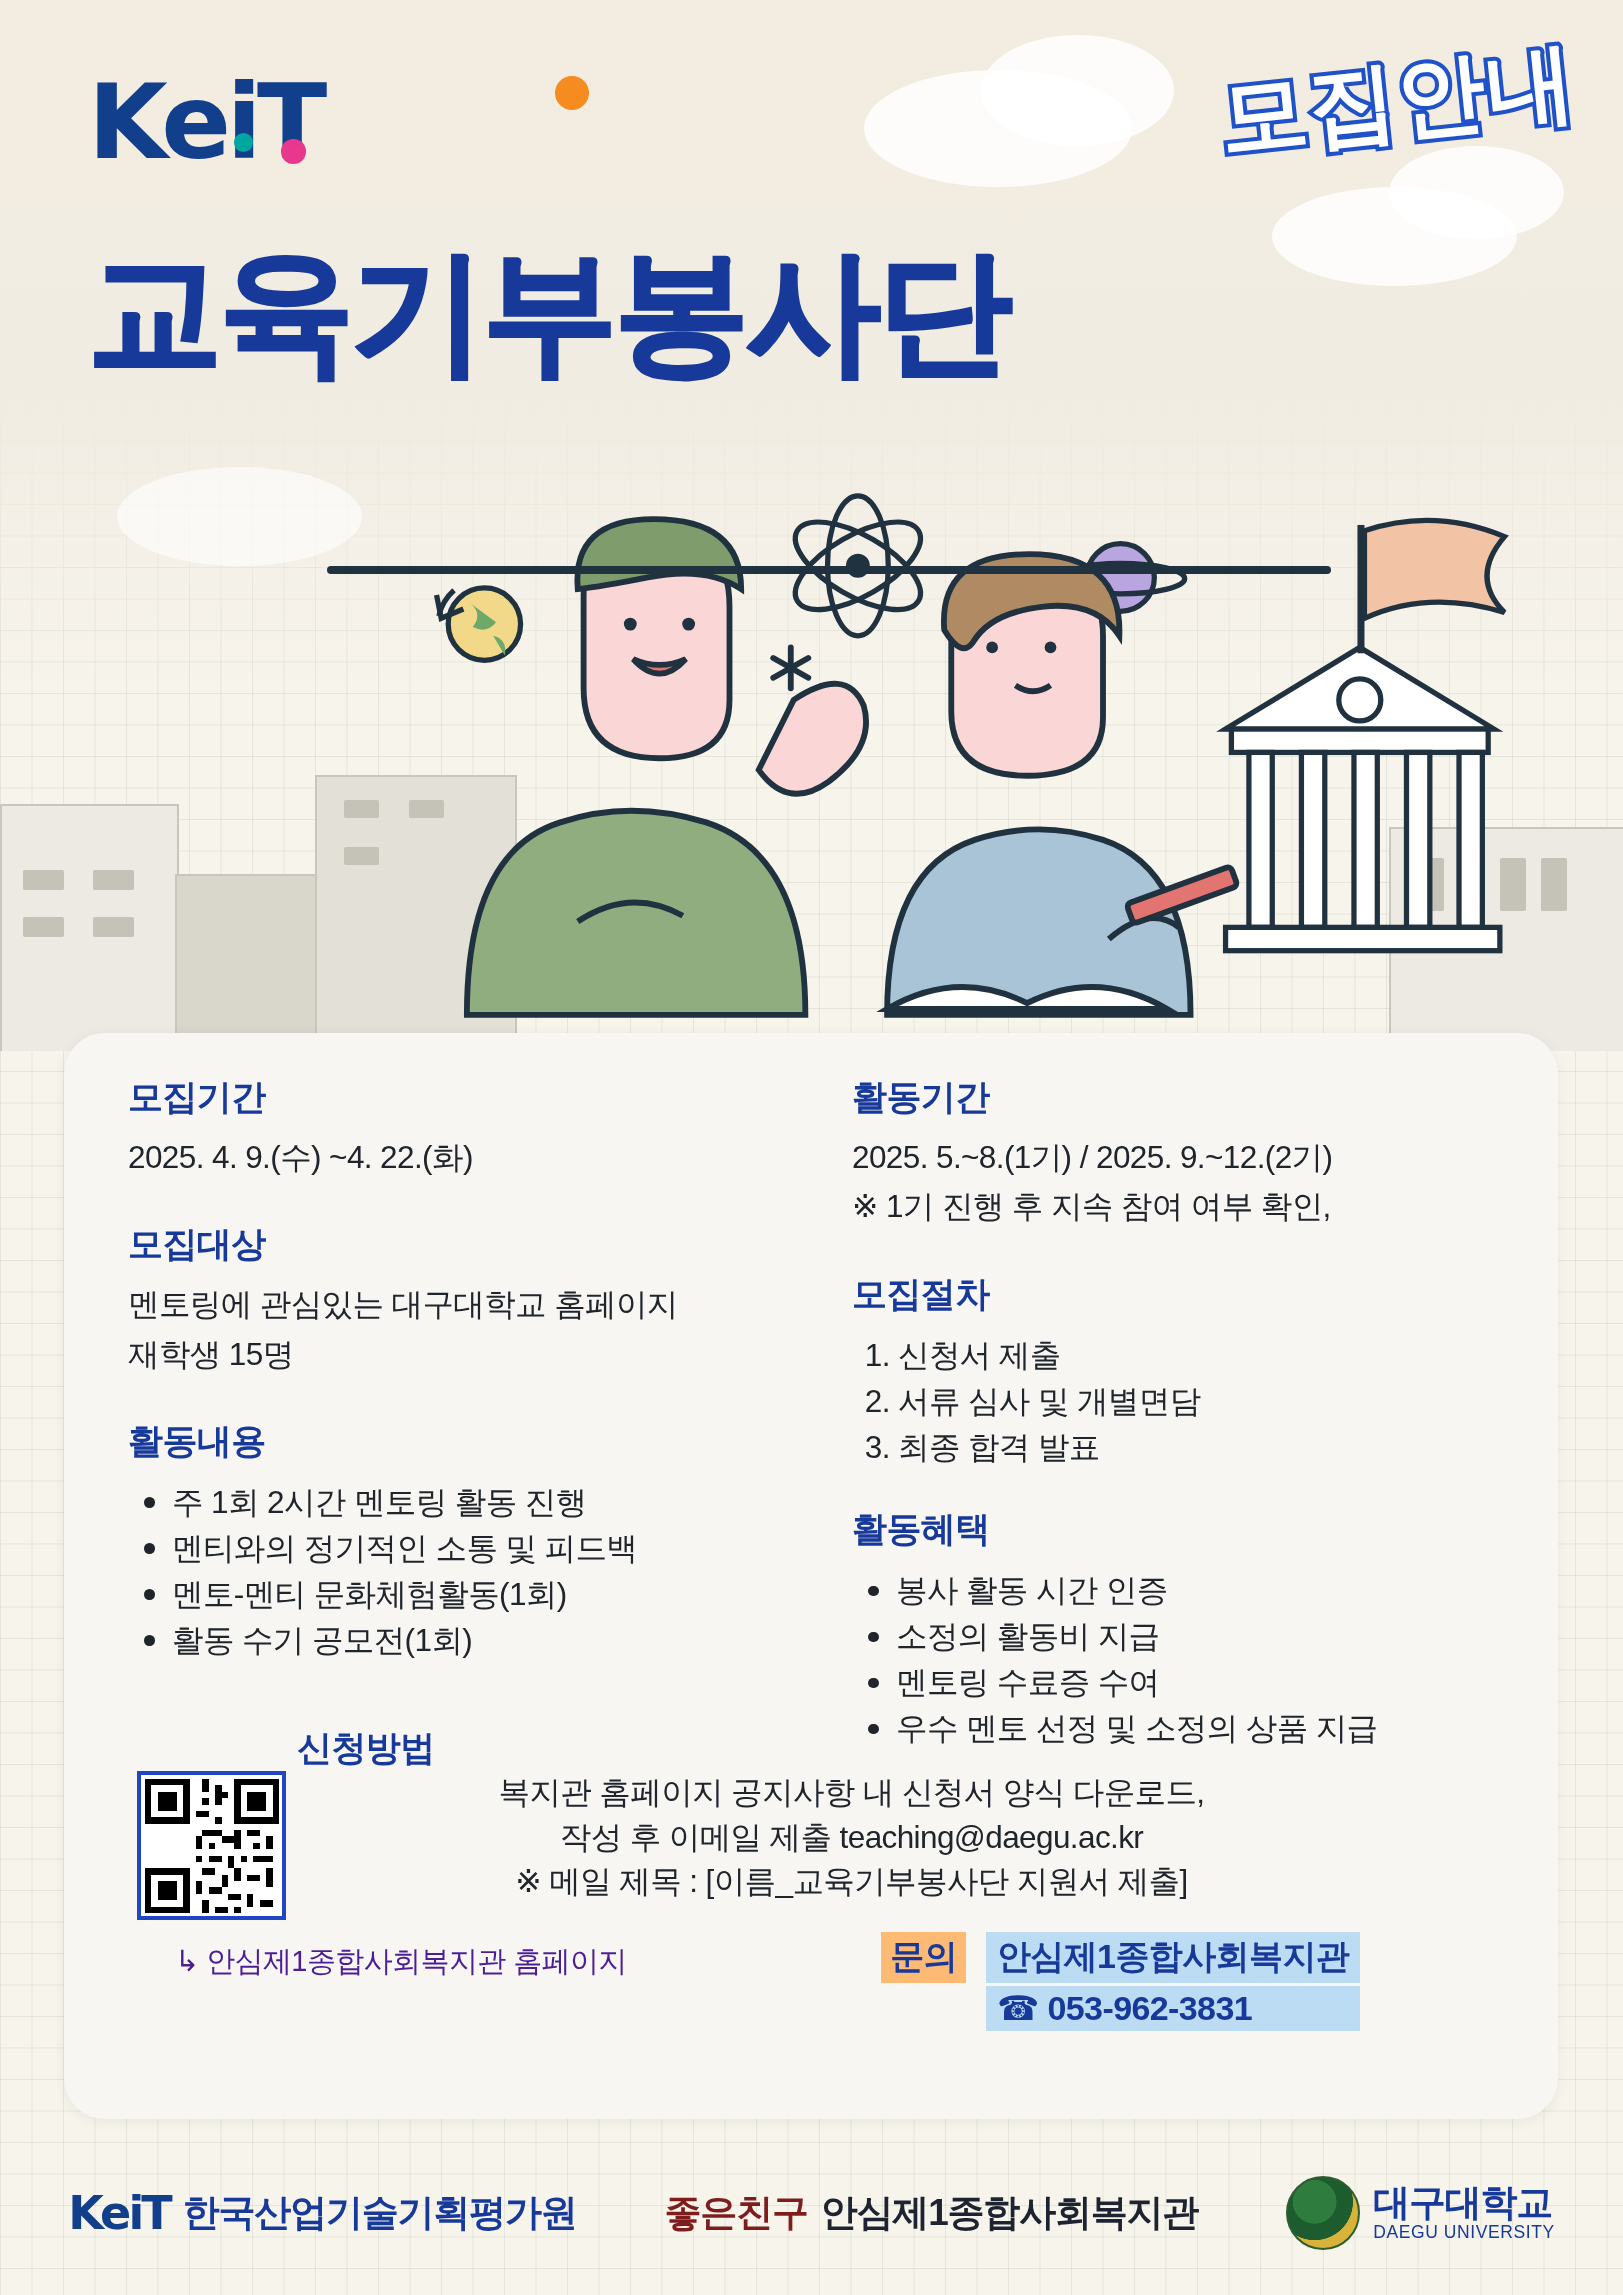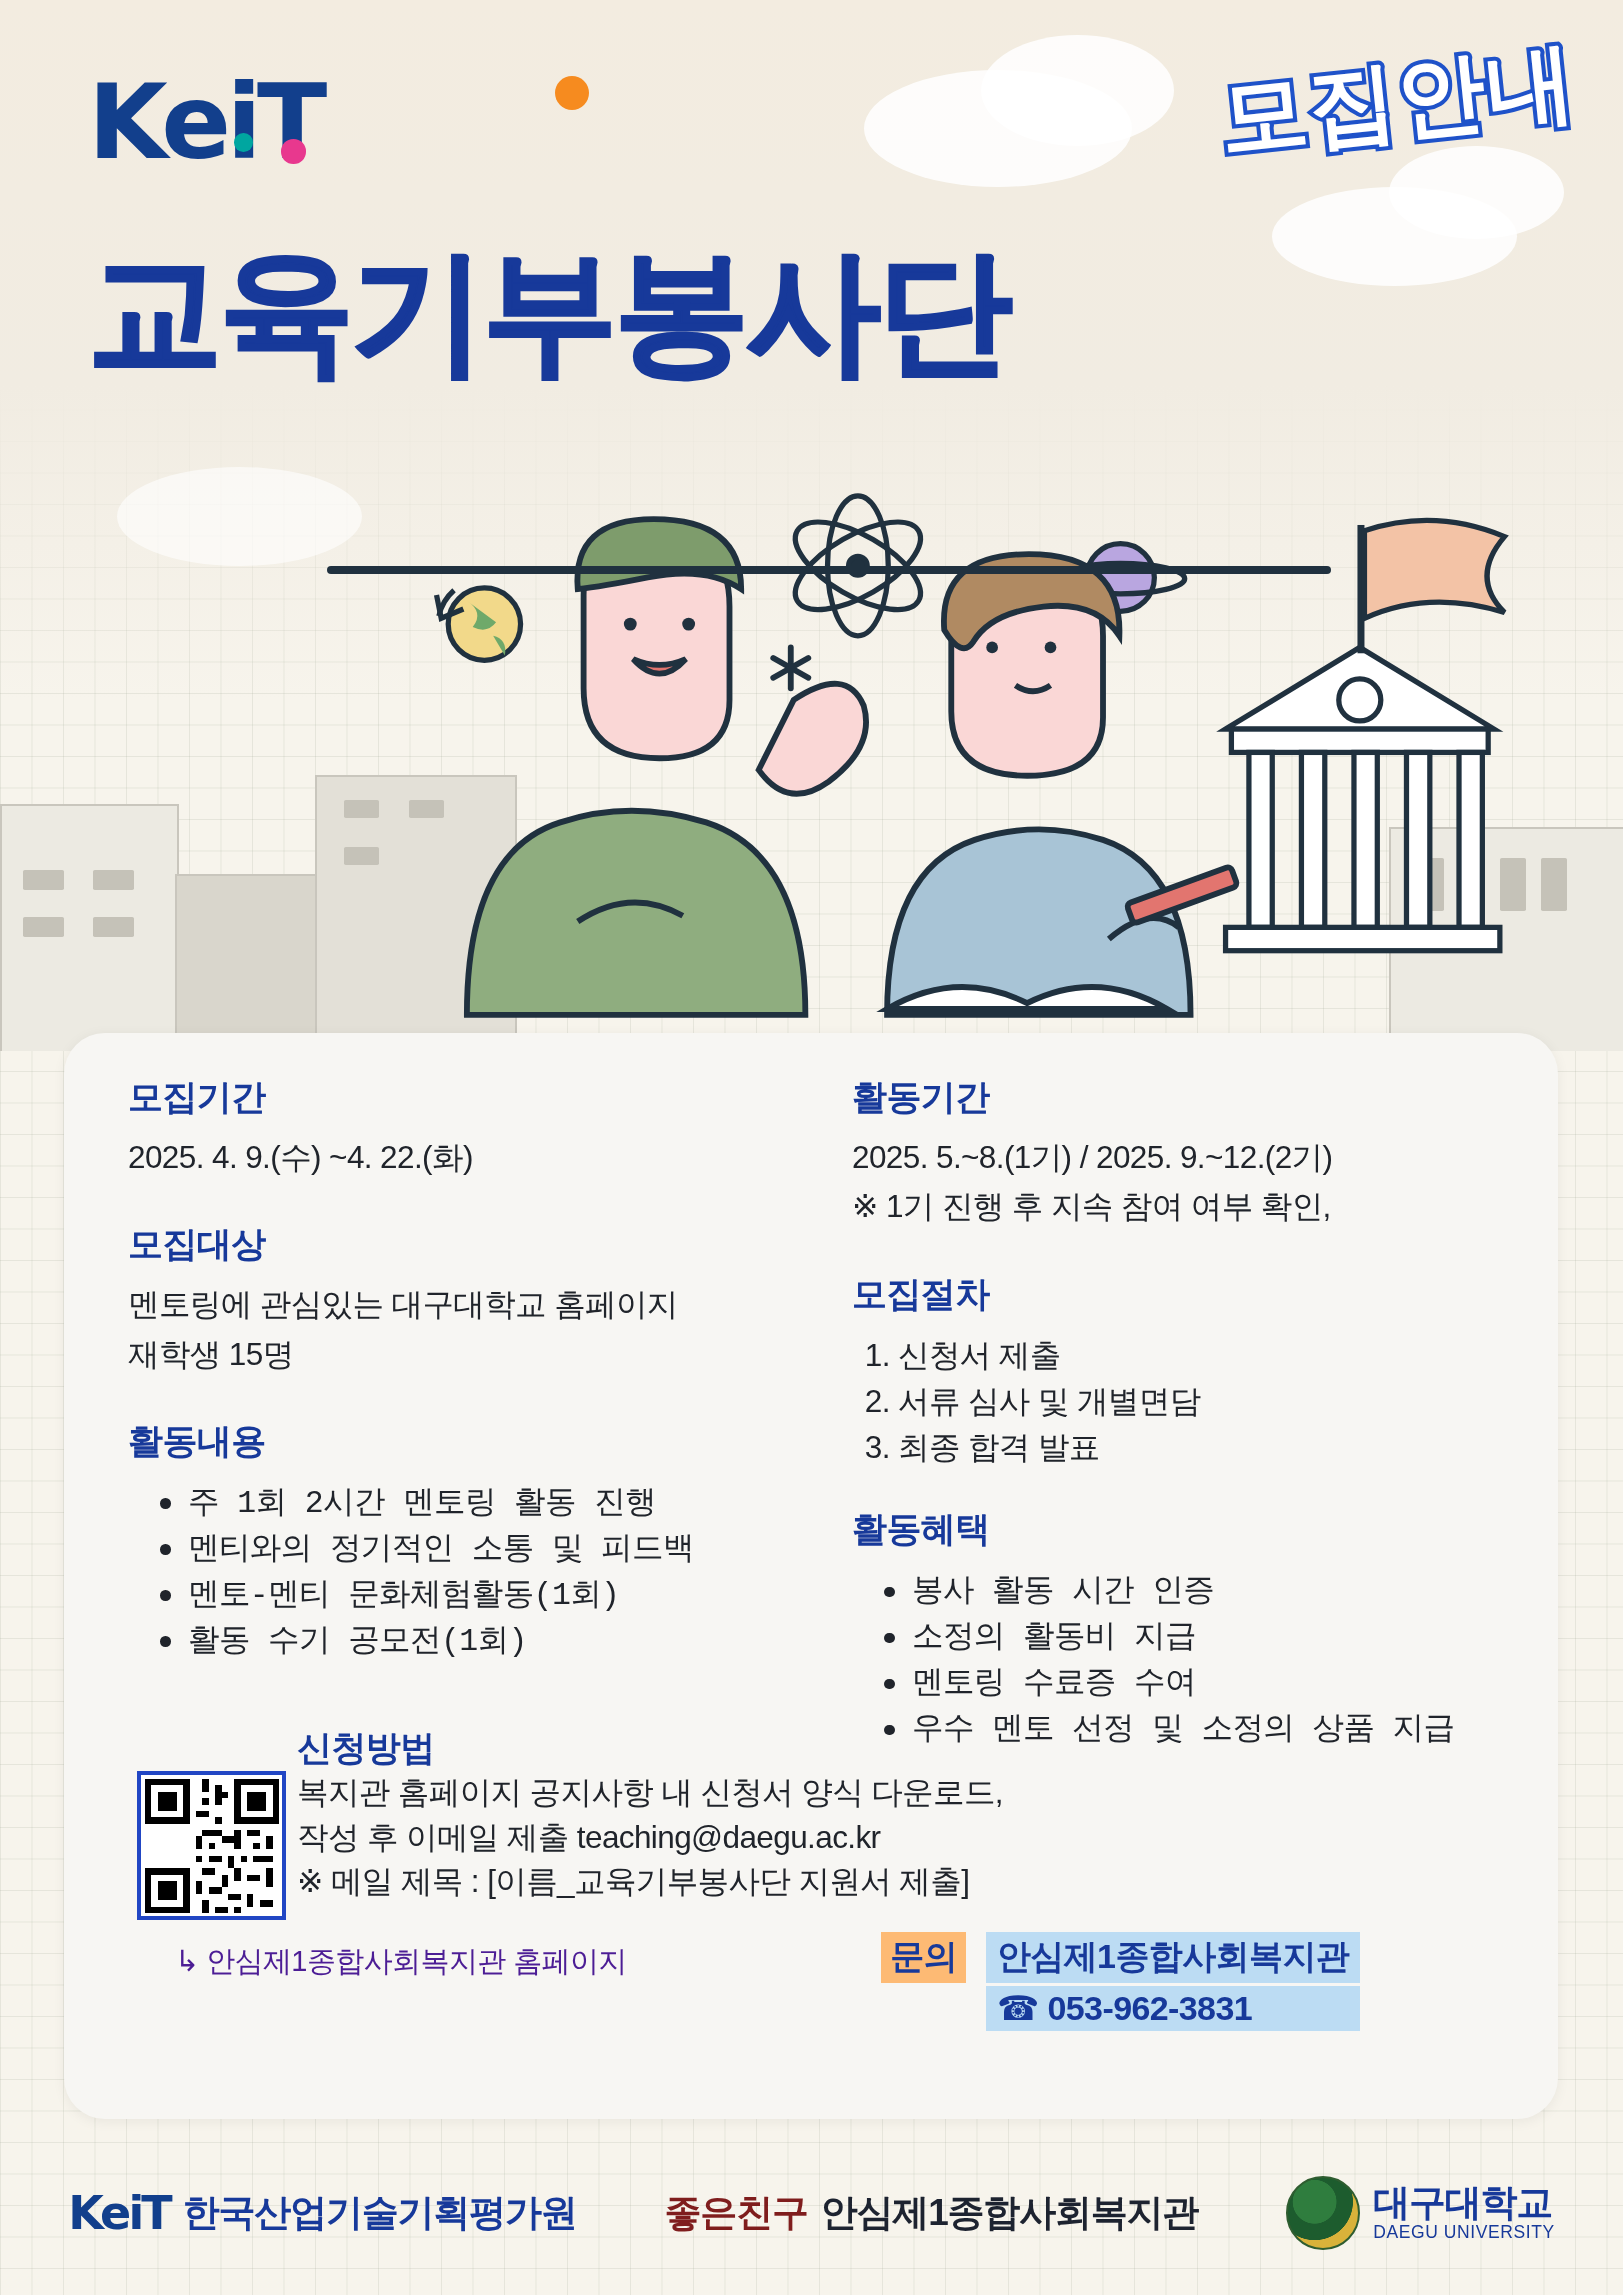--- a/index.html
+++ b/index.html
@@ -158,24 +158,23 @@
   }
   .sec-gap { height: 36px; }
   p.body, li.body {
     font-size: 31.5px;
     color: #20242b;
     margin: 0 0 5.8px 0;
     line-height: 1.38;
     letter-spacing: -0.6px;
   }
   ul.bul {
-    margin: 16px;
+    margin: 0;
     padding-left: 44px;
     list-style: none;
-    font-family: Liberation Mono, monospace;
   }
   ul.bul li {
     position: relative;
     font-size: 31.5px;
     color: #20242b;
     line-height: 1.46;
     letter-spacing: -0.6px;
   }
   ul.bul li::before {
     content: "";
@@ -220,20 +219,21 @@
   .qr svg { display:block; width:100%; height:100%; }
   .apply-text {
     position: absolute;
     left: 233px;
     top: 737px;
     width: 1109px;
     font-size: 31.5px;
     line-height: 1.42;
     color: #20242b;
     letter-spacing: -0.6px;
+    text-align: center;
   }
   .homepage {
     position: absolute;
     left: 111px;
     top: 909px;
     font-size: 29px;
     color: #4c1d95;
     letter-spacing: -0.6px;
   }
   .contact {

